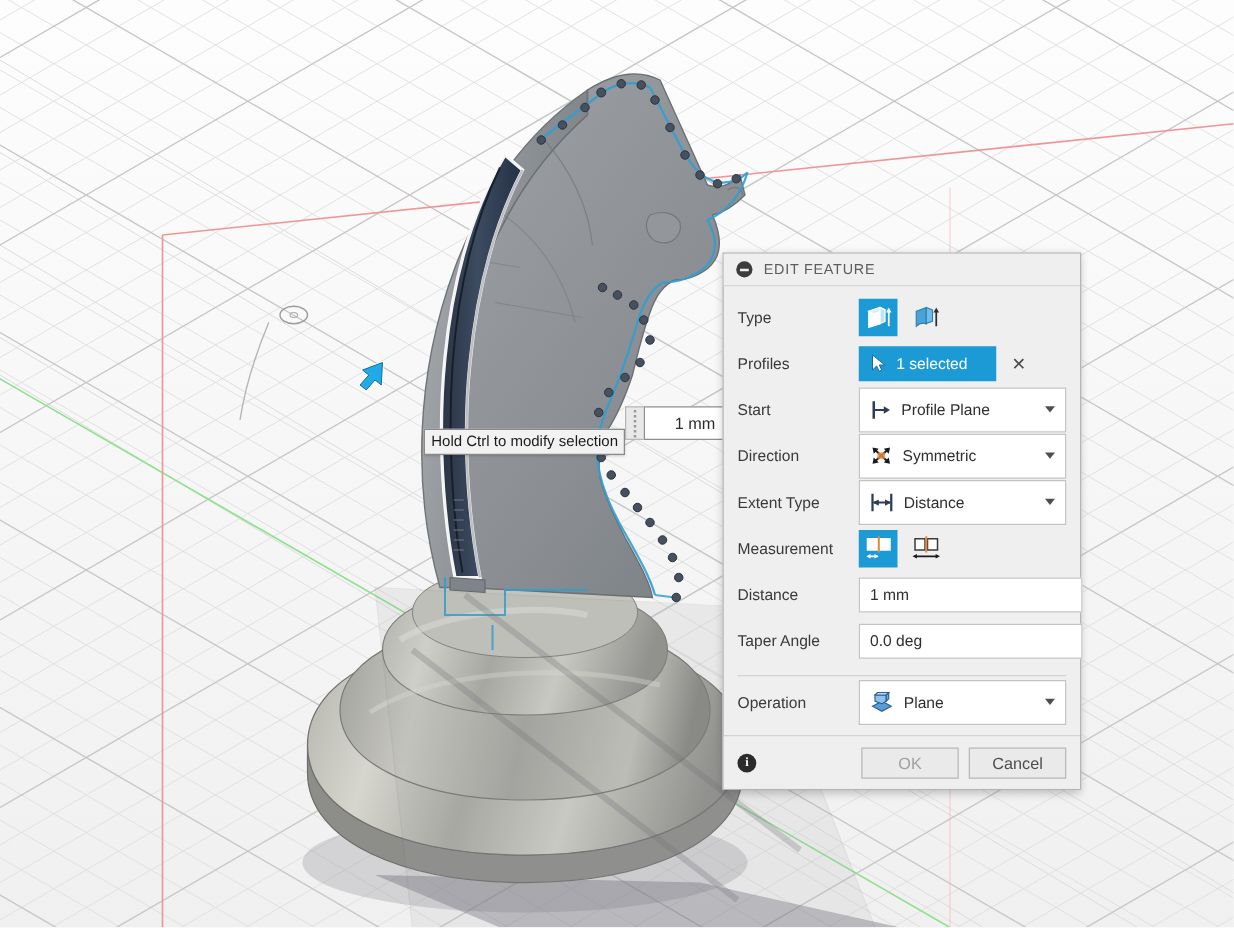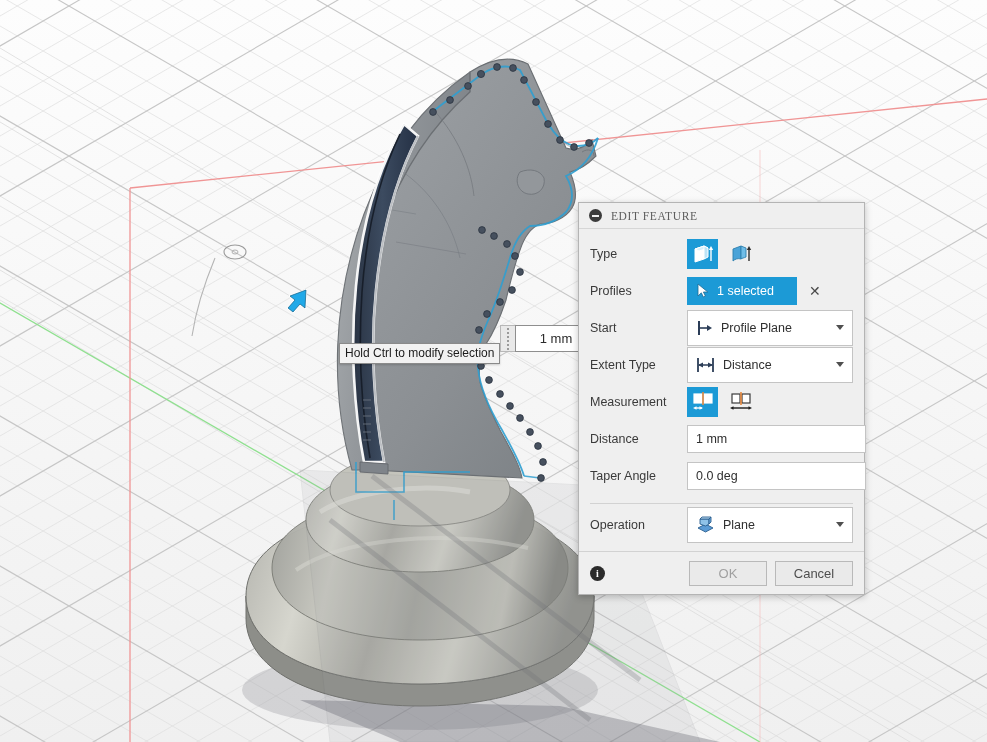--- a/index.html
+++ b/index.html
@@ -128,21 +128,20 @@
     display: flex; align-items: center; justify-content: center;
     flex: none;
   }
   .collapse-icon i {
     display:block; width: 7px; height: 2px; background: #efefef;
   }
   .dlg-title {
     font-size: 11.5px;
     letter-spacing: 0.6px;
     color: #5d5d5d;
-    font-family: Liberation Serif, serif;
   }
   .dlg-body { padding: 6px 11px 4px 11px; }
 
   .row {
     display: flex;
     align-items: center;
     min-height: 37px;
   }
   .row-label {
     width: 97px;
@@ -789,20 +788,38 @@
               <line x1="3" y1="1" x2="3" y2="15" stroke="#2b3d57" stroke-width="2"></line>
               <line x1="3" y1="8" x2="12" y2="8" stroke="#2b3d57" stroke-width="1.6"></line>
               <path d="M16 8 L11 5 L11 11 Z" fill="#2b3d57"></path>
             </svg>
             <span class="combo-label">Profile Plane</span>
             <span class="caret"></span>
           </div>
         </div>
       </div>
 
+      <div class="row">
+        <div class="row-label">Direction</div>
+        <div class="row-control">
+          <div class="combo">
+            <svg width="18" height="17" viewBox="0 0 18 17">
+              <path d="M3 3 L15 14" stroke="#1b1b1b" stroke-width="1.6"></path>
+              <path d="M15 3 L3 14" stroke="#1b1b1b" stroke-width="1.6"></path>
+              <path d="M2 2 L7 3 L3 7 Z" fill="#1b1b1b"></path>
+              <path d="M16 15 L11 14 L15 10 Z" fill="#1b1b1b"></path>
+              <path d="M16 2 L11 3 L15 7 Z" fill="#1b1b1b"></path>
+              <path d="M2 15 L7 14 L3 10 Z" fill="#1b1b1b"></path>
+              <path d="M6 6 L12 6 L12 11 L6 11 Z" fill="#e8883c" opacity="0.85"></path>
+            </svg>
+            <span class="combo-label">Symmetric</span>
+            <span class="caret"></span>
+          </div>
+        </div>
+      </div>
 
       <div class="row">
         <div class="row-label">Extent Type</div>
         <div class="row-control">
           <div class="combo">
             <svg width="19" height="16" viewBox="0 0 19 16">
               <line x1="2" y1="1" x2="2" y2="15" stroke="#2b3d57" stroke-width="1.8"></line>
               <line x1="17" y1="1" x2="17" y2="15" stroke="#2b3d57" stroke-width="1.8"></line>
               <line x1="3" y1="8" x2="16" y2="8" stroke="#2b3d57" stroke-width="1.5"></line>
               <path d="M2 8 L7 5.5 L7 10.5 Z" fill="#2b3d57"></path>

